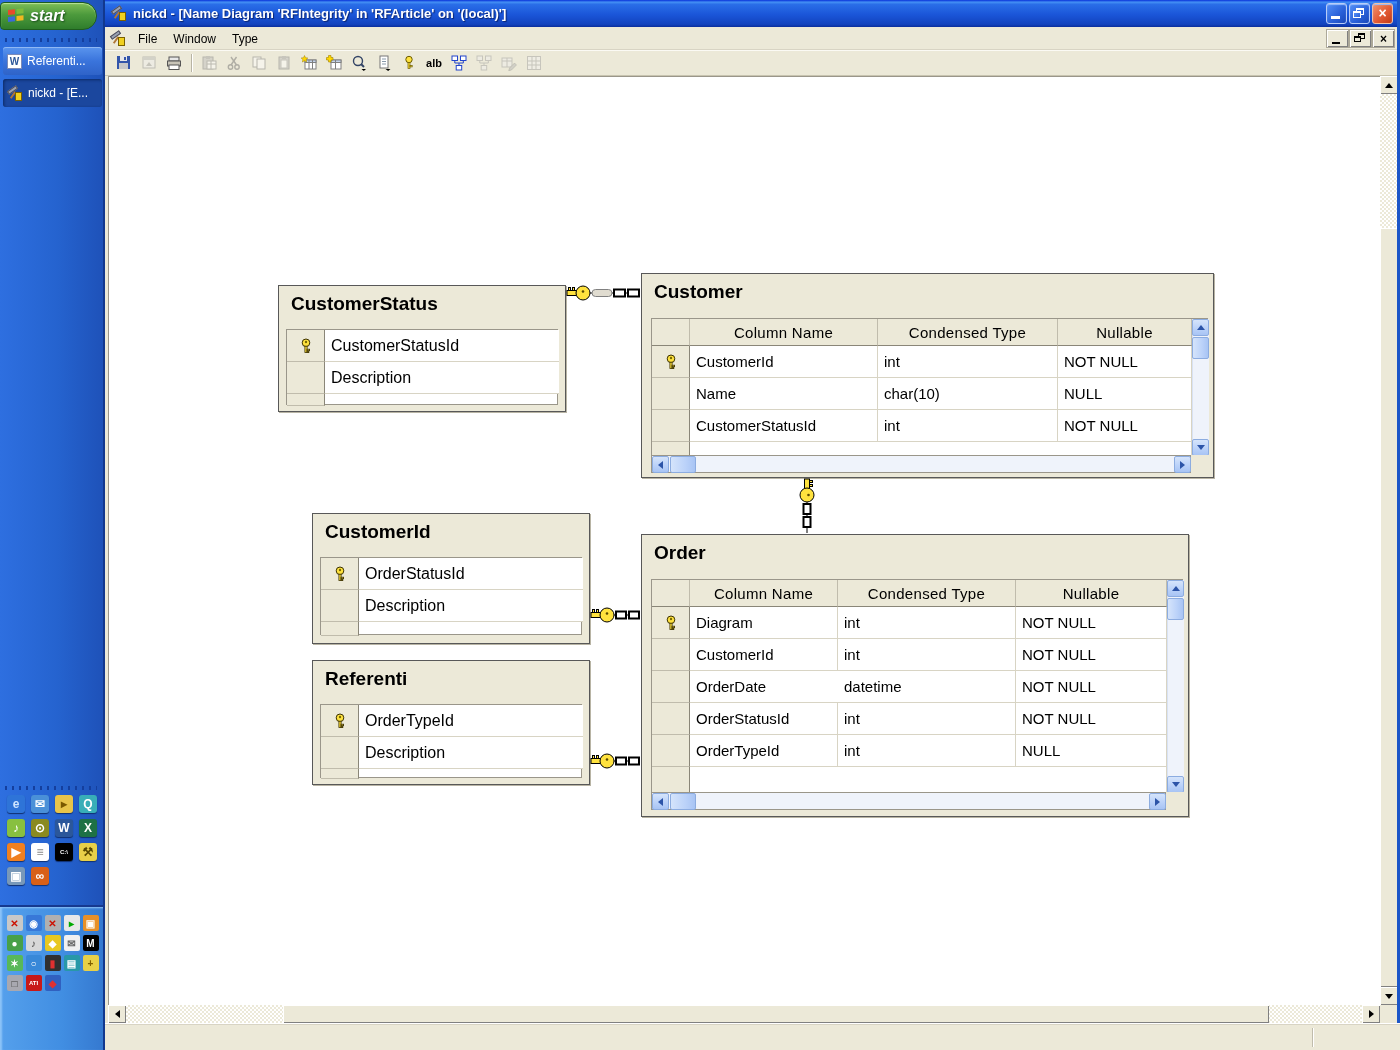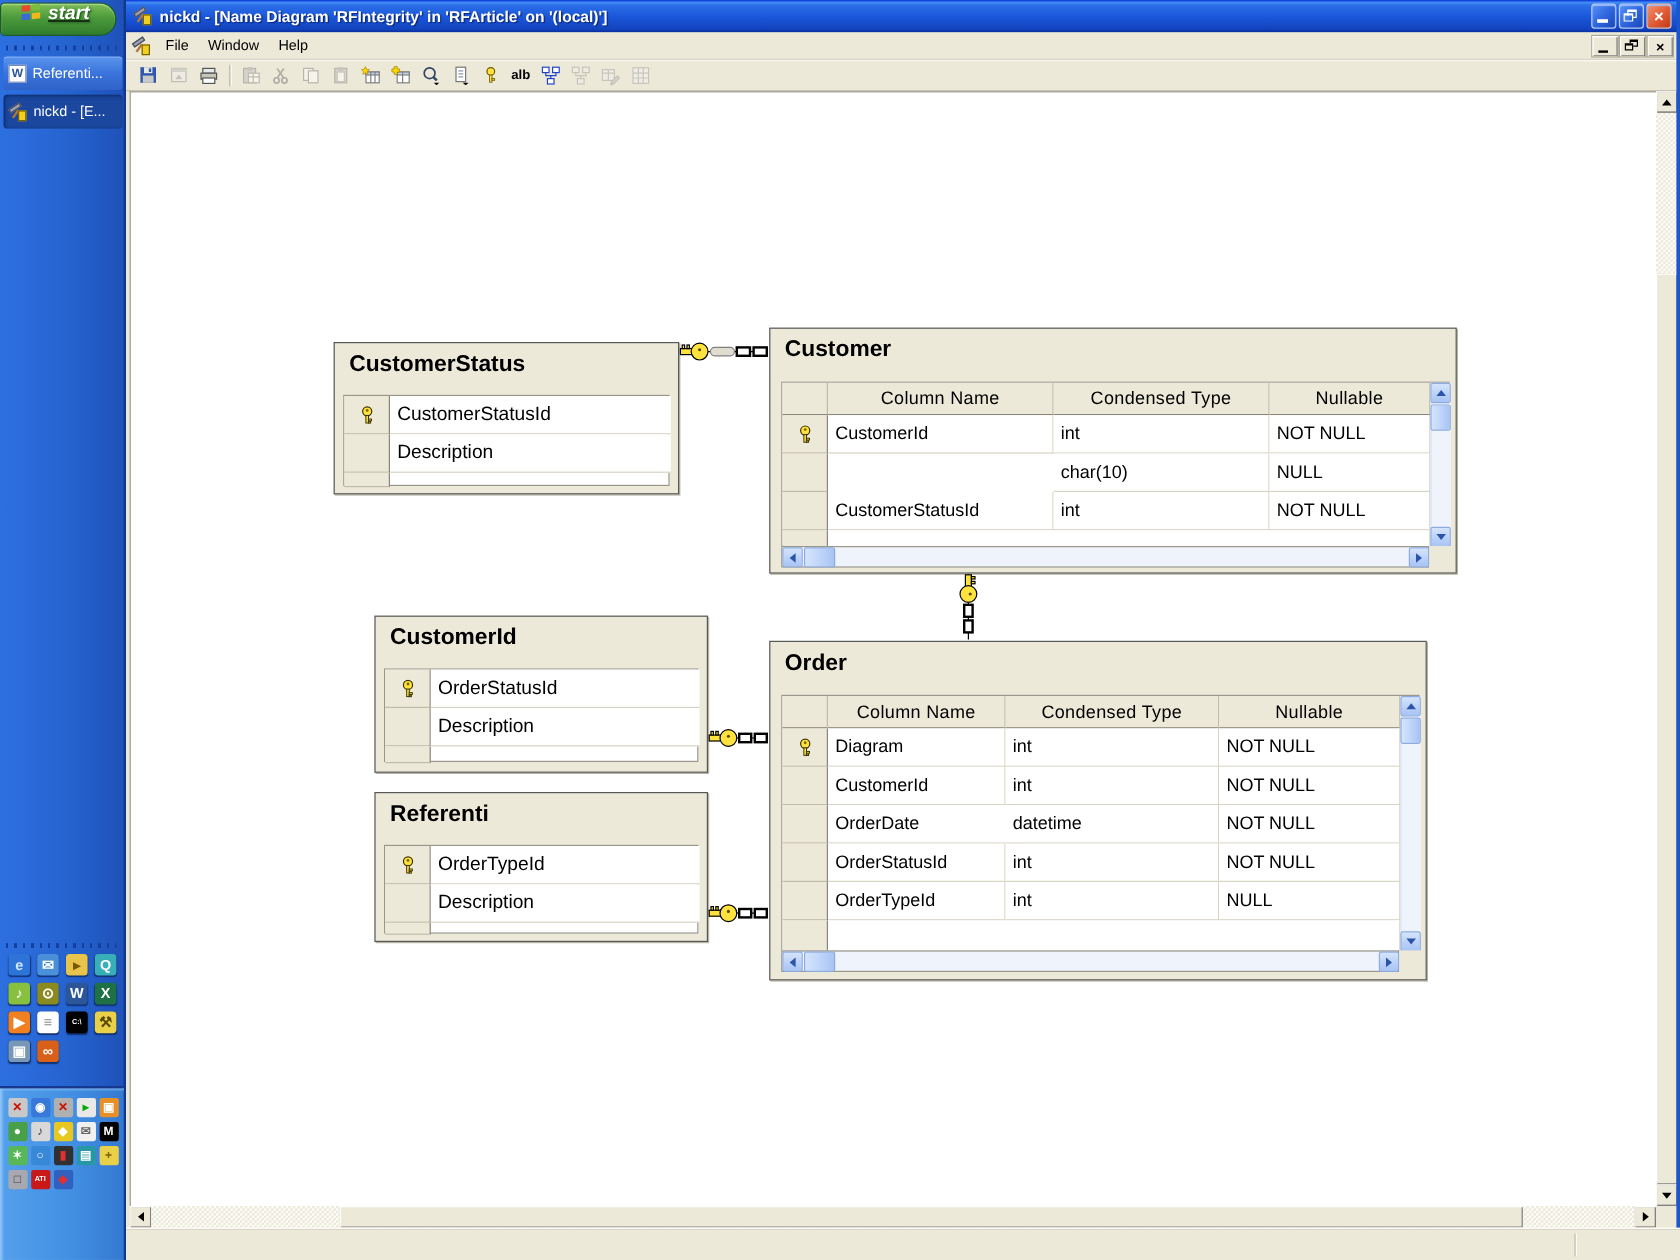--- a/index.html
+++ b/index.html
@@ -5,22 +5,22 @@
   * { box-sizing: border-box; margin: 0; padding: 0; }
   html,body { width:1400px; height:1050px; overflow:hidden; font-family:"Liberation Sans", sans-serif; }
   #screen { position:relative; width:1400px; height:1050px; background:#ECE9D8; }
 
   
   #taskbar { position:absolute; left:0; top:0; width:105px; height:1050px;
     background:linear-gradient(90deg,#2E6FE0 0%,#2563CF 55%,#1E51B8 100%); }
   #taskbar .edge { position:absolute; right:0; top:0; width:2px; height:100%; background:#12388E; }
   #start-btn { position:absolute; left:0; top:2px; width:97px; height:28px;
     background:linear-gradient(180deg,#7FBE57 0%,#4C9A3C 45%,#2F7D2C 100%);
-    border-radius:4px 14px 14px 4px; border:1px solid #1E5C1E; display:flex; align-items:flex-start; gap:5px;
-    padding-left:16px; box-shadow: inset 0 1px 1px #B8E49A; cursor:pointer;text-decoration:underline; }
+    border-radius:4px 14px 14px 4px; border:1px solid #1E5C1E; display:flex; align-items:center; gap:5px;
+    padding-left:6px; box-shadow: inset 0 1px 1px #B8E49A; cursor:pointer; }
   #start-btn .start-label { color:#fff; font-weight:bold; font-style:italic; font-size:16px; text-shadow:1px 1px 2px #1c4d1c; }
   .dotsep { position:absolute; left:5px; width:92px; height:4px;
     background-image:repeating-linear-gradient(90deg,#143F9E 0 2px,transparent 2px 7px); }
   .task-btn { position:absolute; left:3px; width:99px; height:28px; border-radius:3px;
     display:flex; align-items:center; gap:5px; padding:0 4px; cursor:pointer;
     background:linear-gradient(180deg,#5A95EE 0%,#3A74DC 50%,#2F63C8 100%);
     box-shadow:inset 0 1px 0 #8FB8F4; color:#fff; font-size:12px; white-space:nowrap; overflow:hidden; }
   .task-btn.active { background:linear-gradient(180deg,#1B479E 0%,#16securedA 0%,#1B479E 100%); background:#1B479E;
     box-shadow:inset 1px 1px 3px #0C2A66; }
   .word-ico { width:15px; height:15px; background:#fff; border:1px solid #7A8AB8; flex:0 0 auto;
@@ -280,21 +280,21 @@
           </div>
       </div>
     </div>
 
     <div id="menubar">
       <span class="hammer-ico" style="margin-right:4px">
           <span class="head"></span>
           <span class="handle"></span>
           <span class="can"></span>
         </span>
-      <span id="menu-items"><span class="menu-item">File</span><span class="menu-item">Window</span><span class="menu-item">Help</span></span>
+      <span id="menu-items"><span class="menu-item">File</span><span class="menu-item">Window</span><span class="menu-item">Type</span></span>
       <div id="mdi-buttons">
         <div class="classic-btn">
             <span class="minbar"></span>
           </div>
         <div class="classic-btn">
             <span class="rest1"></span>
             <span class="rest2"></span>
           </div>
         <div class="classic-btn">
             <span class="x">×</span>
@@ -470,20 +470,21 @@
                   <rect x="6.9" y="8.2" width="2.2" height="6.3" fill="#FFE23E" stroke="#3A3000" stroke-width="0.8"></rect>
                   <rect x="9" y="11.2" width="2.6" height="1.5" fill="#FFE23E" stroke="#3A3000" stroke-width="0.8"></rect>
                   <rect x="9" y="13.3" width="1.8" height="1.3" fill="#FFE23E" stroke="#3A3000" stroke-width="0.8"></rect>
                 </svg>
               </span>
             </div>
             <div class="gcell data" style="left: 38px; top: 27px; width: 188px; height: 32px;">CustomerId</div>
             <div class="gcell data" style="left: 226px; top: 27px; width: 180px; height: 32px;">int</div>
             <div class="gcell data" style="left: 406px; top: 27px; width: 134px; height: 32px;">NOT NULL</div>
             <div class="gcell rowhdr" style="left: 0px; top: 59px; width: 38px; height: 32px;"></div>
+            <div class="gcell data" style="left: 38px; top: 59px; width: 188px; height: 32px;">Name</div>
             <div class="gcell data" style="left: 226px; top: 59px; width: 180px; height: 32px;">char(10)</div>
             <div class="gcell data" style="left: 406px; top: 59px; width: 134px; height: 32px;">NULL</div>
             <div class="gcell rowhdr" style="left: 0px; top: 91px; width: 38px; height: 32px;"></div>
             <div class="gcell data" style="left: 38px; top: 91px; width: 188px; height: 32px;">CustomerStatusId</div>
             <div class="gcell data" style="left: 226px; top: 91px; width: 180px; height: 32px;">int</div>
             <div class="gcell data" style="left: 406px; top: 91px; width: 134px; height: 32px;">NOT NULL</div>
             <div class="gcell rowhdr" style="left: 0px; top: 123px; width: 38px; height: 14px;"></div>
             <div class="gcell data" style="left: 38px; top: 123px; width: 502px; height: 14px;"></div>
             <div class="xps-track" style="left: 540px; top: 0px; width: 17px; height: 137px;"></div>
             <div class="xps-btn" style="left: 540px; top: 0px;">

